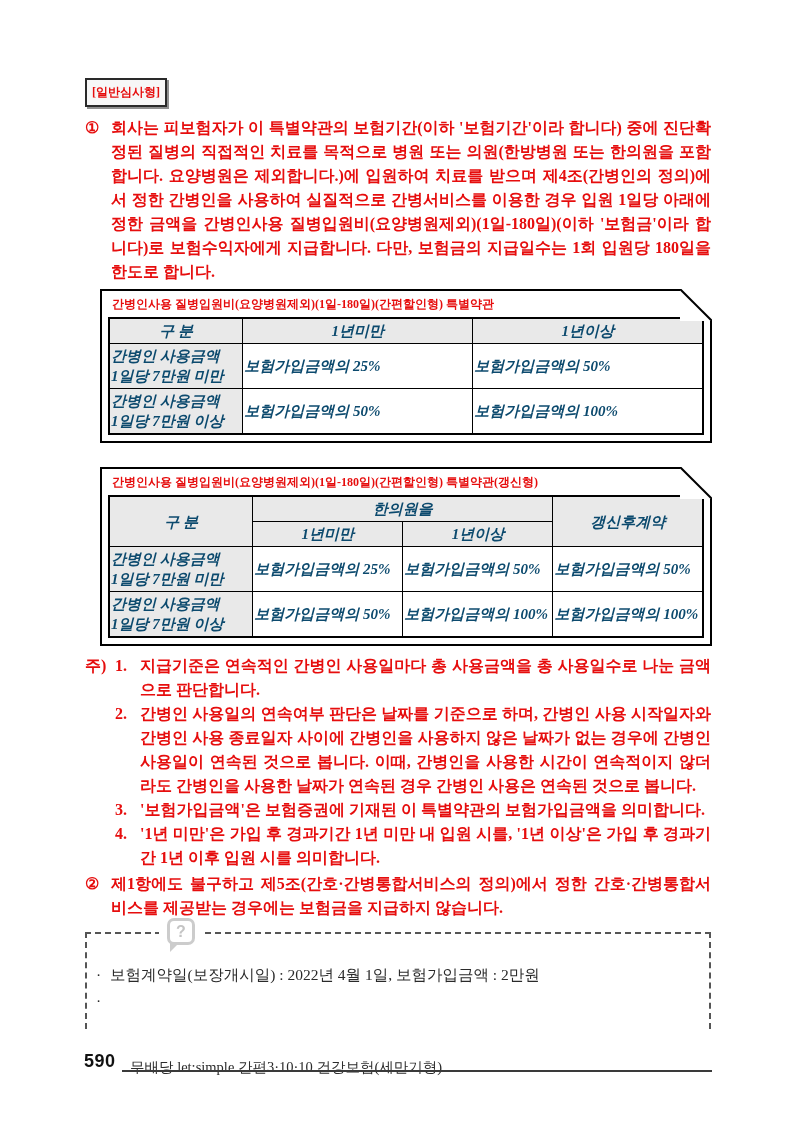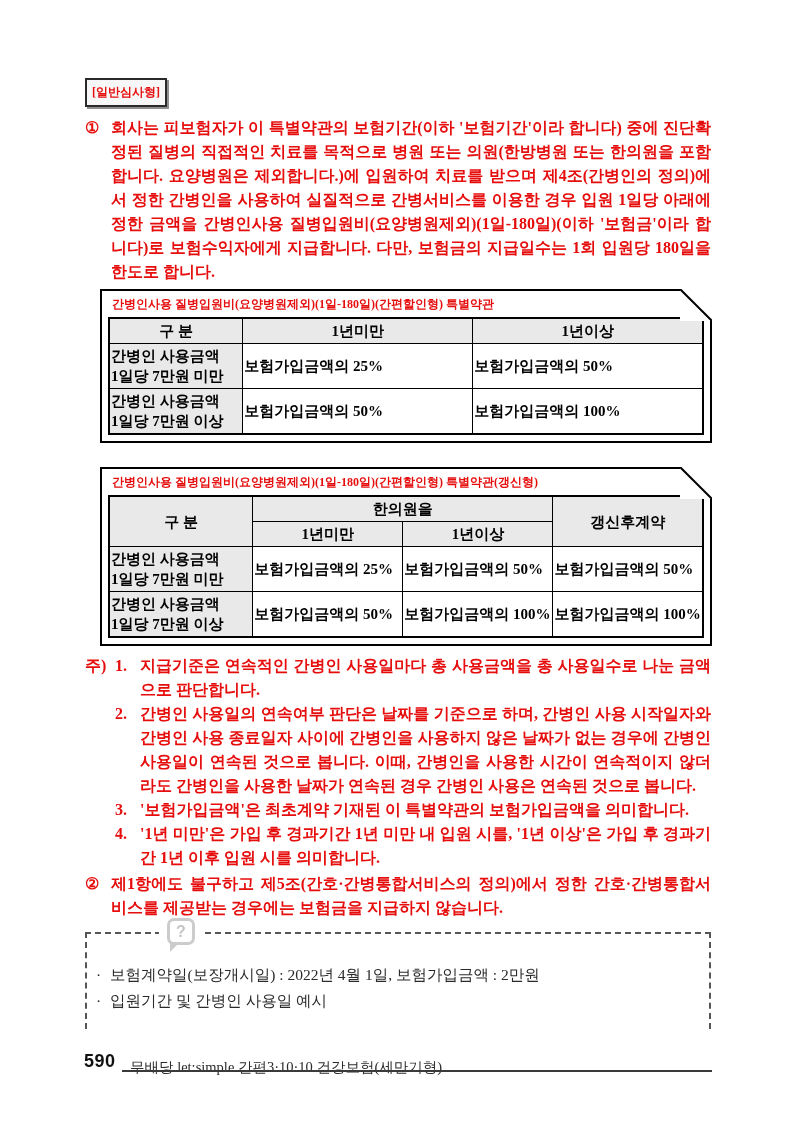--- a/index.html
+++ b/index.html
@@ -40,22 +40,22 @@
     background:#fff; overflow:hidden;
   }
   .corner-cut::before {
     content:""; position:absolute; left:-8px; top:15px; width:48px;
     border-top:2px solid #000; transform:rotate(45deg);
   }
   table.grid { width:100%; border-collapse:collapse; border:2px solid #000;
                table-layout:fixed; }
   table.grid th, table.grid td {
     border:1px solid #000; vertical-align:middle;
-    color:#000000; font-weight:bold; font-size:15px; line-height:20px;
-    padding:2px 1px; font-family:"Liberation Serif", serif;
+    color:#0c4a6e; font-weight:bold; font-size:15px; line-height:20px;
+    padding:2px 1px; font-family:"Liberation Serif", serif;font-style:italic;
   }
   table.grid th { background:#e9e9e9; }
   td.rowhead { background:#e9e9e9; white-space:pre-line; }
   .t1 .c0 { width:22.5%; }
   .t1 .c1 { width:38.75%; }
   .t1 .c2 { width:38.75%; }
   .t2 .c0 { width:24.2%; }
   .t2 .c1, .t2 .c2, .t2 .c3 { width:25.26%; }
   .t1 td.val, .t2 td.val { height:44px; }
   .t1 th { height:25px; }
@@ -188,21 +188,21 @@
         <span class="jumark">주)</span>
         <span class="nnum">1.</span>
         <span class="ntext">지급기준은 연속적인 간병인 사용일마다 총 사용금액을 총 사용일수로 나눈 금액으로 판단합니다.</span>
       </div>
       <div class="note-row indent">
         <span class="nnum">2.</span>
         <span class="ntext">간병인 사용일의 연속여부 판단은 날짜를 기준으로 하며, 간병인 사용 시작일자와 간병인 사용 종료일자 사이에 간병인을 사용하지 않은 날짜가 없는 경우에 간병인 사용일이 연속된 것으로 봅니다. 이때, 간병인을 사용한 시간이 연속적이지 않더라도 간병인을 사용한 날짜가 연속된 경우 간병인 사용은 연속된 것으로 봅니다.</span>
       </div>
       <div class="note-row indent">
         <span class="nnum">3.</span>
-        <span class="ntext">'보험가입금액'은 최초계약 기재된 이 특별약관의 보험가입금액을 의미합니다.</span>
+        <span class="ntext">'보험가입금액'은 보험증권에 기재된 이 특별약관의 보험가입금액을 의미합니다.</span>
       </div>
       <div class="note-row indent">
         <span class="nnum">4.</span>
         <span class="ntext">'1년 미만'은 가입 후 경과기간 1년 미만 내 입원 시를, '1년 이상'은 가입 후 경과기간 1년 이후 입원 시를 의미합니다.</span>
       </div>
     </div>
 
     
     <div class="para" style="margin-top:2px;">
       <span class="marker">②</span>
@@ -214,21 +214,20 @@
       <div class="qbubble-wrap">
         <div class="qbubble">?</div>
       </div>
       <div class="example-bullets">
         <div class="example-bullet">
           <span class="dot">·</span>
           <span>보험계약일(보장개시일) : 2022년 4월 1일, 보험가입금액 : 2만원</span>
         </div>
         <div class="example-bullet">
           <span class="dot">·</span>
-          <span>입원기간 및 간병인 사용일 예시</span>
         </div>
       </div>
     </div>
 
   </div>
 
   <div class="footer-pageno">590</div>
   <div class="footer-title">무배당 let:simple 간편3·10·10 건강보험(세만기형)</div>
   <div class="footer-rule"></div>
 </div>

